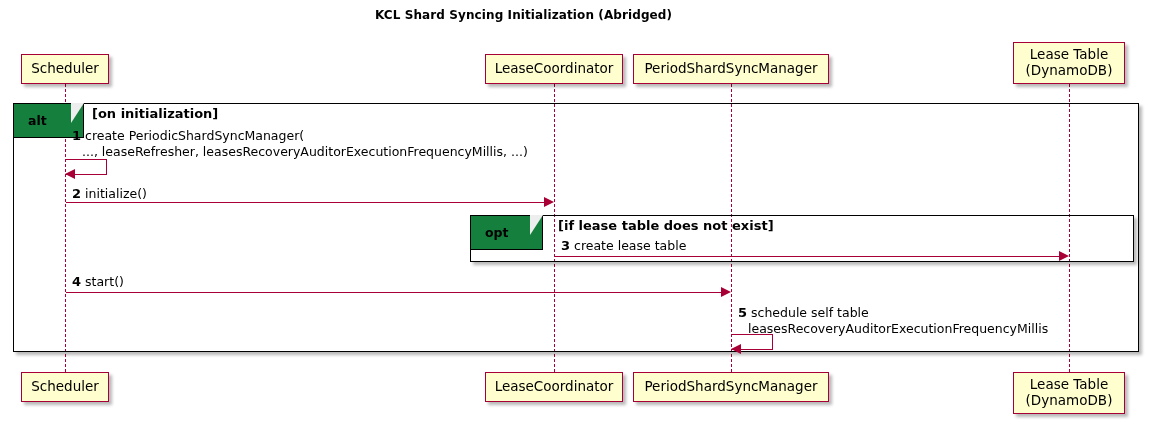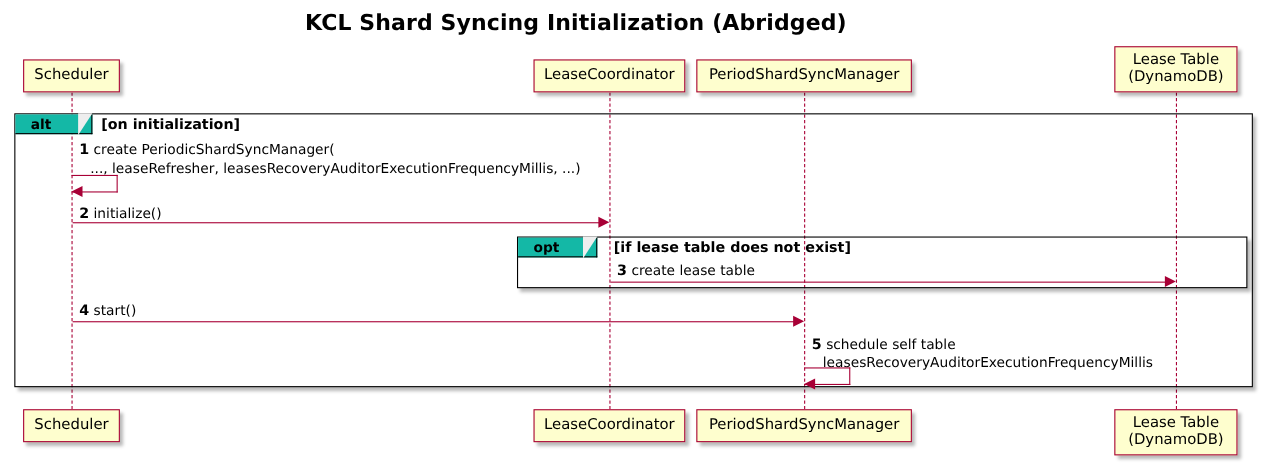--- a/index.html
+++ b/index.html
@@ -16,21 +16,21 @@
     -webkit-font-smoothing: antialiased;
   }
 
   
   .diagram-title {
     position: absolute;
     left: 0;
     top: 8px;
     width: 1047px;
     text-align: center;
-    font-size: 20px;
+    font-size: 12px;
     font-weight: bold;
     color: #000000;
     letter-spacing: 0.1px;
   }
 
   
   .participant {
     position: absolute;
     background: #FEFECE;
     border: 1.5px solid #A80036;
@@ -60,22 +60,22 @@
     position: absolute;
     border: 1.6px solid #000000;
     box-sizing: border-box;
     box-shadow: 3px 3px 3px rgba(0,0,0,0.28);
     background: transparent;
   }
   .fragment-tab {
     position: absolute;
     left: 0;
     top: 0;
-    height: 18px;
-    background: #14b8a6;
+    height: 34px;
+    background: #15803d;
     border-right: 1.6px solid #000000;
     border-bottom: 1.6px solid #000000;
     box-sizing: border-box;
     display: flex;
     align-items: center;
     padding-left: 14px;
     padding-right: 26px;
     font-size: 12.5px;
     font-weight: bold;
     color: #000000;

